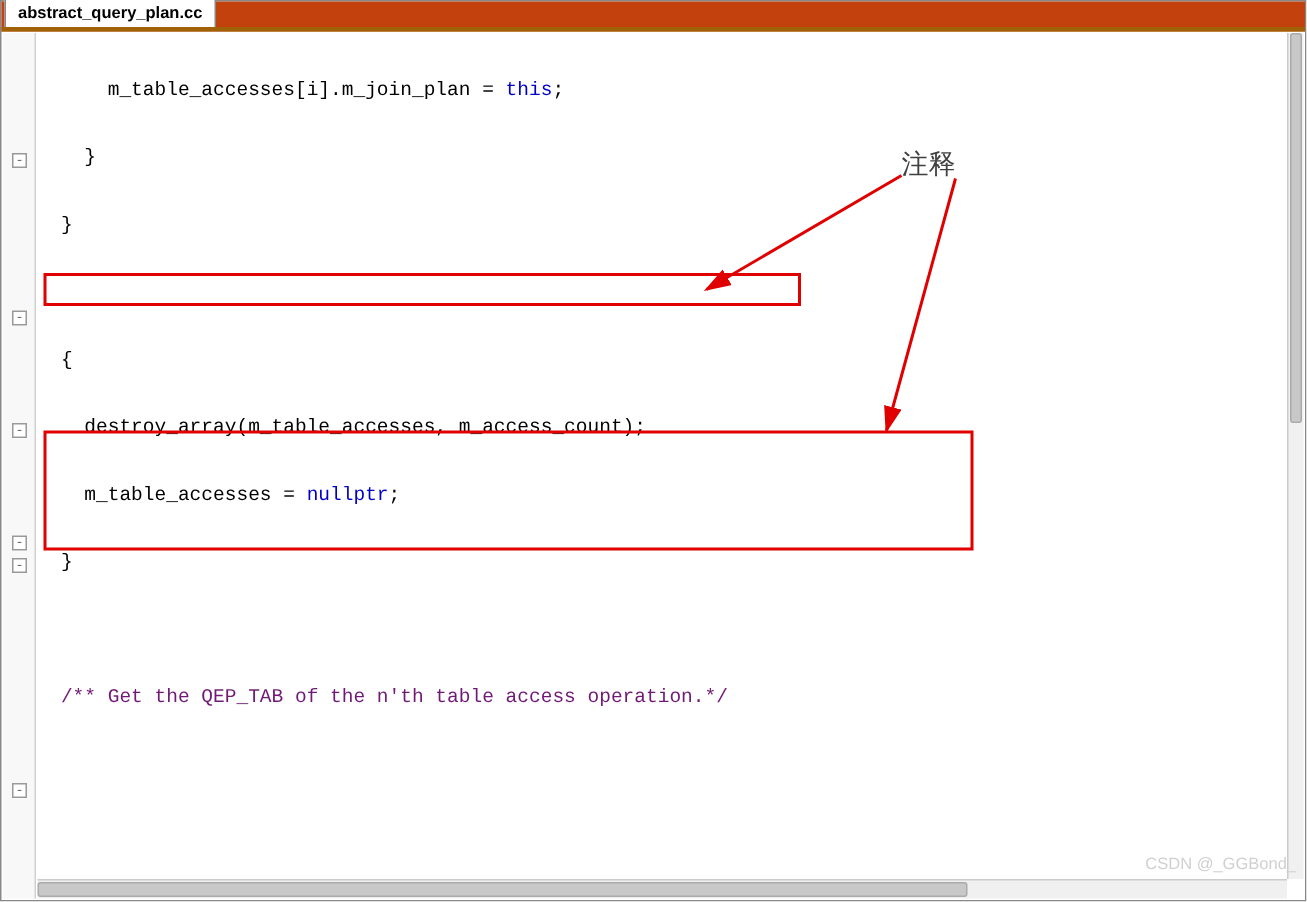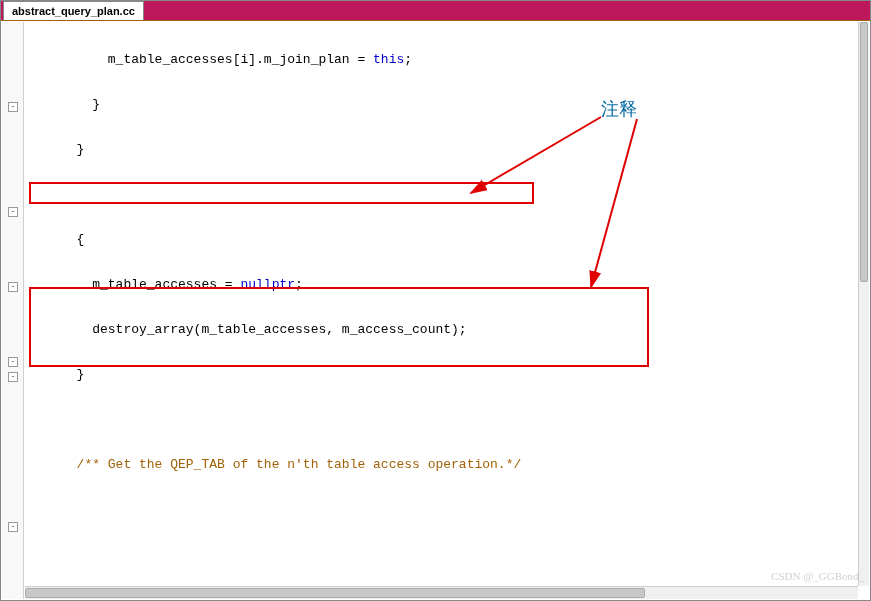--- a/index.html
+++ b/index.html
@@ -1,33 +1,33 @@
 <!DOCTYPE html>
 <html><head>
 <meta charset="utf-8">
 <style>
   * { box-sizing: border-box; margin: 0; padding: 0; }
   html, body { width: 871px; height: 601px; font-family: "Courier New", monospace; font-size: 13px; background: #fff; overflow: hidden; position: relative; }
   .editor-frame { width: 871px; height: 601px; border: 1px solid #888; background: #fff; position: relative; }
-  .tab-bar { height: 20px; border-bottom: 1px solid #a16207; background: #be185d; display: flex; align-items: flex-end; }
+  .tab-bar { height: 20px; border-bottom: 3px solid #a16207; background: #c2410c; display: flex; align-items: flex-end; }
   .tab { height: 19px; padding: 0 8px; border: 1px solid #888; border-bottom: none; background: #fff; font-family: Arial, sans-serif; font-size: 11px; font-weight: bold; line-height: 18px; margin-left: 2px; }
   .gutter { position: absolute; left: 1px; top: 21px; bottom: 1px; width: 22px; background: #f8f8f8; border-right: 1px solid #d0d0d0; }
   .fold { position: absolute; left: 6px; width: 10px; height: 10px; border: 1px solid #999; background: #fff; font-size: 9px; line-height: 8px; text-align: center; color: #666; }
-  .code-area { position: absolute; left: 24px; right: 12px; top: 21px; bottom: 14px; overflow: hidden; white-space: pre; line-height: 15px; padding-left: 36px; }
+  .code-area { position: absolute; left: 24px; right: 12px; top: 21px; bottom: 14px; overflow: hidden; white-space: pre; line-height: 15px; }
   .line { height: 15px; }
   .kw { color: #0000c8; }
-  .cm { color: #a16207; }
+  .cm { color: #701a75; }
   .redbox { position: absolute; border: 2px solid #e00000; pointer-events: none; }
-  .anno-label { position: absolute; font-family: Liberation Serif, serif; font-size: 18px; color: #0369a1; }
+  .anno-label { position: absolute; font-family: Liberation Serif, serif; font-size: 18px; color: #404040; }
   .arrow-svg { position: absolute; left: 0; top: 0; pointer-events: none; }
   .scrollbar-v { position: absolute; right: 1px; top: 21px; bottom: 14px; width: 11px; background: #f0f0f0; border-left: 1px solid #ccc; }
   .scrollbar-v .thumb { position: absolute; left: 1px; right: 1px; top: 0; height: 260px; background: #c8c8c8; border: 1px solid #aaa; border-radius: 2px; }
   .scrollbar-h { position: absolute; left: 24px; right: 12px; bottom: 1px; height: 13px; background: #f0f0f0; border-top: 1px solid #ccc; }
   .scrollbar-h .thumb { position: absolute; top: 1px; bottom: 1px; left: 0; width: 620px; background: #c8c8c8; border: 1px solid #aaa; border-radius: 2px; }
-  .watermark { position: absolute; right: 6px; bottom: 18px; font-family: Liberation Serif, serif; font-size: 11px; color: #d0d0d0; }
+  .watermark { position: absolute; right: 6px; bottom: 18px; font-family: Liberation Sans, sans-serif; font-size: 11px; color: #d0d0d0; }
 </style>
 </head>
 <body>
 
 <div class="editor-frame">
 
   <div class="tab-bar">
     <div class="tab">abstract_query_plan.cc</div>
   </div>
 
@@ -39,22 +39,22 @@
     <div class="fold" style="top:350px;">-</div>
     <div class="fold" style="top:500px;">-</div>
   </div>
 
   <div class="code-area">
     <div class="line"><span>      m_table_accesses[i].m_join_plan = </span><span class="kw">this</span><span>;</span></div>
     <div class="line"><span>    }</span></div>
     <div class="line"><span>  }</span></div>
     <div class="line"><span></span></div>
     <div class="line"><span>  {</span></div>
+    <div class="line"><span>    destroy_array(m_table_accesses, m_access_count);</span></div>
     <div class="line"><span>    m_table_accesses = </span><span class="kw">nullptr</span><span>;</span></div>
-    <div class="line"><span>    destroy_array(m_table_accesses, m_access_count);</span></div>
     <div class="line"><span>  }</span></div>
     <div class="line"><span></span></div>
     <div class="line cm"><span>  /** Get the QEP_TAB of the n'th table access operation.*/</span></div>
     
     
     
     
     
     
     

